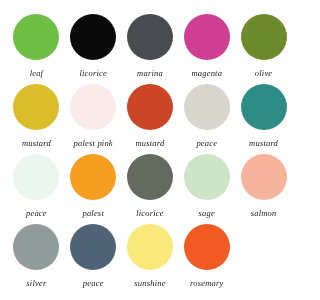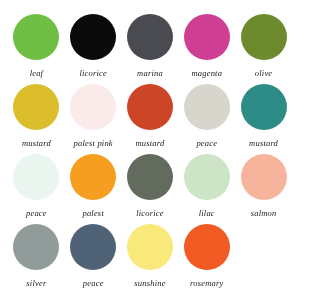--- a/index.html
+++ b/index.html
@@ -98,21 +98,21 @@
     <div class="swatch-cell">
       <span class="swatch-dot" style="background: rgb(245, 158, 32);"></span>
       <span class="swatch-label">palest</span>
     </div>
     <div class="swatch-cell">
       <span class="swatch-dot" style="background: rgb(99, 107, 94);"></span>
       <span class="swatch-label">licorice</span>
     </div>
     <div class="swatch-cell">
       <span class="swatch-dot" style="background: rgb(205, 228, 198);"></span>
-      <span class="swatch-label">lilac</span>
+      <span class="swatch-label">sage</span>
     </div>
     <div class="swatch-cell">
       <span class="swatch-dot" style="background: rgb(247, 180, 157);"></span>
       <span class="swatch-label">salmon</span>
     </div>
     <div class="swatch-cell">
       <span class="swatch-dot" style="background: rgb(145, 155, 153);"></span>
       <span class="swatch-label">silver</span>
     </div>
     <div class="swatch-cell">

